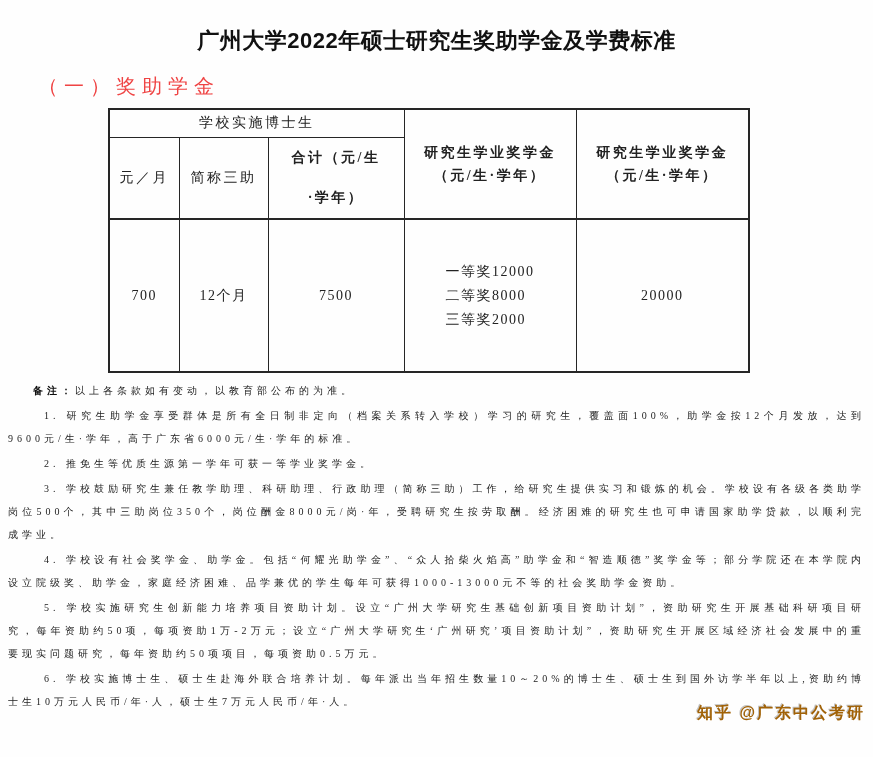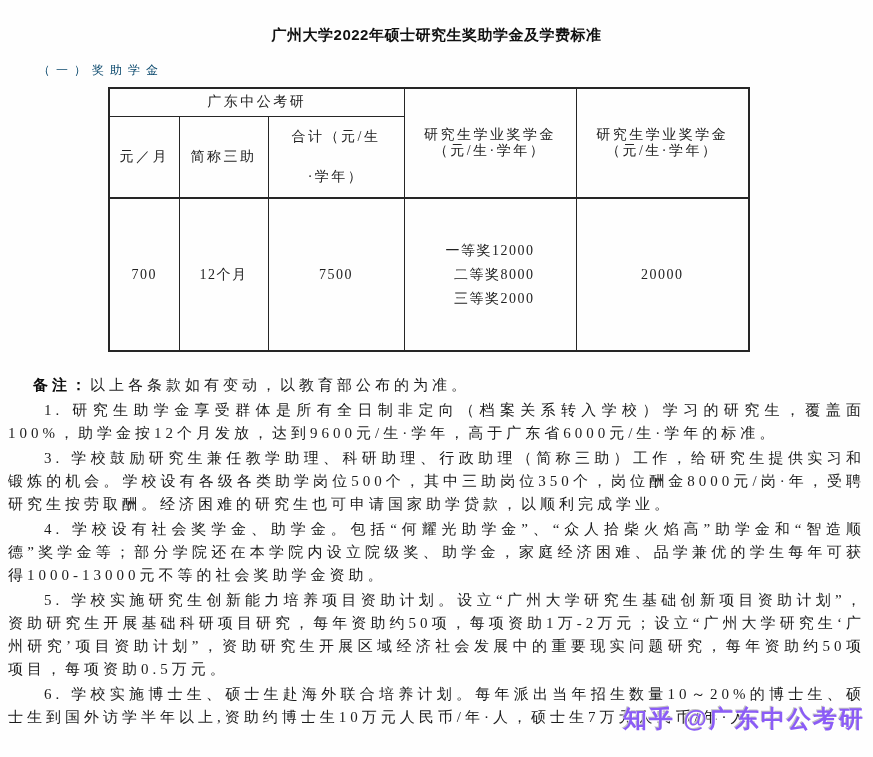--- a/index.html
+++ b/index.html
@@ -9,30 +9,30 @@
     height: 757px;
     background: #fefefe;
     overflow: hidden;
     font-family: "Liberation Serif", serif;
     color: #1c1c1c;
   }
   .title {
     margin: 26px 0 0 0;
     text-align: center;
     font-family: "Liberation Sans", sans-serif;
-    font-size: 15px;
+    font-size: 22px;
     font-weight: bold;
     color: #111111;
     letter-spacing: 0.5px;
   }
   .section-heading {
     margin: 17px 0 0 38px;
     font-family: "Liberation Sans", sans-serif;
-    font-size: 12px;
-    color: #0c4a6e;
+    font-size: 20px;
+    color: #ef4444;
     letter-spacing: 6px;
   }
   table.grant-table {
     border-collapse: collapse;
     margin: 8px 0 0 108px;
     table-layout: fixed;
     border: 2px solid #262626;
   }
   table.grant-table td {
     border: 1px solid #262626;
@@ -42,51 +42,51 @@
     letter-spacing: 2.5px;
     padding: 0 2px;
     color: #222222;
   }
   tr.hr1 { height: 28px; }
   tr.hr2 { height: 82px; }
   tr.data-row { height: 153px; }
   tr.data-row td { border-top: 2px solid #262626; letter-spacing: 1.5px; }
   td.thick-right { border-right: 3px solid #262626; }
   td.thick-left { border-left: 3px solid #262626; }
-  .pre { white-space: pre-line; }
-  td.span-head { line-height: 16px; }
+  .pre { white-space: pre-line; font-weight: bold; }
+  td.span-head { line-height: 23px; }
   td.total-head { line-height: 40px; }
   .award-block {
     display: inline-block;
-    text-align: right;
+    text-align: left;
     white-space: pre-line;
     line-height: 24px;
     letter-spacing: 1.5px;
   }
   .notes {
-    margin: 22px 8px 0 8px;
-    font-size: 15px;
+    margin: 6px 8px 0 8px;
+    font-size: 10px;
     line-height: 23px;
     letter-spacing: 4px;
     text-align: justify;
     color: #1c1c1c;
   }
   .notes p { margin: 0 0 2px 0; }
   .note-head { text-indent: 25px; }
   .note-label { font-weight: bold; color: #0e0e0e; }
   .note-item { text-indent: 36px; }
   .watermark {
     position: absolute;
     top: 703px;
     right: 8px;
     font-family: "Liberation Sans", sans-serif;
-    font-size: 24px;
+    font-size: 16px;
     font-weight: bold;
     letter-spacing: 2px;
-    color: #8b5cf6;
+    color: #a16207;
     text-shadow: 1px 1px 0 #ffffff, -1px -1px 0 #c2c2c2;
   }
 </style>
 </head>
 <body>
 
 <div class="page">
 
   <h1 class="title">广州大学2022年硕士研究生奖助学金及学费标准</h1>
 
@@ -95,21 +95,21 @@
   <table class="grant-table">
     <colgroup>
       <col style="width:70px">
       <col style="width:89px">
       <col style="width:136px">
       <col style="width:172px">
       <col style="width:173px">
     </colgroup>
     <tbody>
       <tr class="hr1">
-        <td colspan="3" class="thick-right">广东中公考研</td>
+        <td colspan="3" class="thick-right">学校实施博士生</td>
         <td rowspan="2" class="pre span-head thick-left">研究生学业奖学金
 （元/生·学年）</td>
         <td rowspan="2" class="pre span-head">研究生学业奖学金
 （元/生·学年）</td>
       </tr>
       <tr class="hr2">
         <td>元／月</td>
         <td>简称三助</td>
         <td class="pre total-head thick-right">合计（元/生
 ·学年）</td>
@@ -122,20 +122,21 @@
 二等奖8000
 三等奖2000</span></td>
         <td>20000</td>
       </tr>
     </tbody>
   </table>
 
   <div class="notes">
     <p class="note-head"><span class="note-label">备注：</span><span>以上各条款如有变动，以教育部公布的为准。</span></p>
     <p class="note-item">1. 研究生助学金享受群体是所有全日制非定向（档案关系转入学校）学习的研究生，覆盖面100%，助学金按12个月发放，达到9600元/生·学年，高于广东省6000元/生·学年的标准。</p>
+    <p class="note-item">2. 推免生等优质生源第一学年可获一等学业奖学金。</p>
     <p class="note-item">3. 学校鼓励研究生兼任教学助理、科研助理、行政助理（简称三助）工作，给研究生提供实习和锻炼的机会。学校设有各级各类助学岗位500个，其中三助岗位350个，岗位酬金8000元/岗·年，受聘研究生按劳取酬。经济困难的研究生也可申请国家助学贷款，以顺利完成学业。</p>
     <p class="note-item">4. 学校设有社会奖学金、助学金。包括“何耀光助学金”、“众人拾柴火焰高”助学金和“智造顺德”奖学金等；部分学院还在本学院内设立院级奖、助学金，家庭经济困难、品学兼优的学生每年可获得1000-13000元不等的社会奖助学金资助。</p>
     <p class="note-item">5. 学校实施研究生创新能力培养项目资助计划。设立“广州大学研究生基础创新项目资助计划”，资助研究生开展基础科研项目研究，每年资助约50项，每项资助1万-2万元；设立“广州大学研究生‘广州研究’项目资助计划”，资助研究生开展区域经济社会发展中的重要现实问题研究，每年资助约50项项目，每项资助0.5万元。</p>
     <p class="note-item">6. 学校实施博士生、硕士生赴海外联合培养计划。每年派出当年招生数量10～20%的博士生、硕士生到国外访学半年以上,资助约博士生10万元人民币/年·人，硕士生7万元人民币/年·人。</p>
   </div>
 
   <div class="watermark">知乎 @广东中公考研</div>
 
 </div>
 

